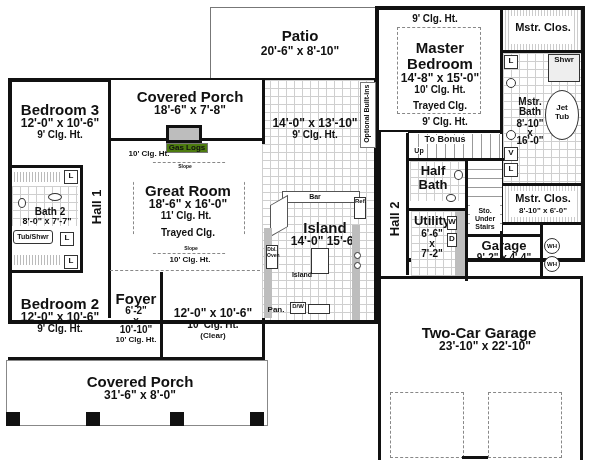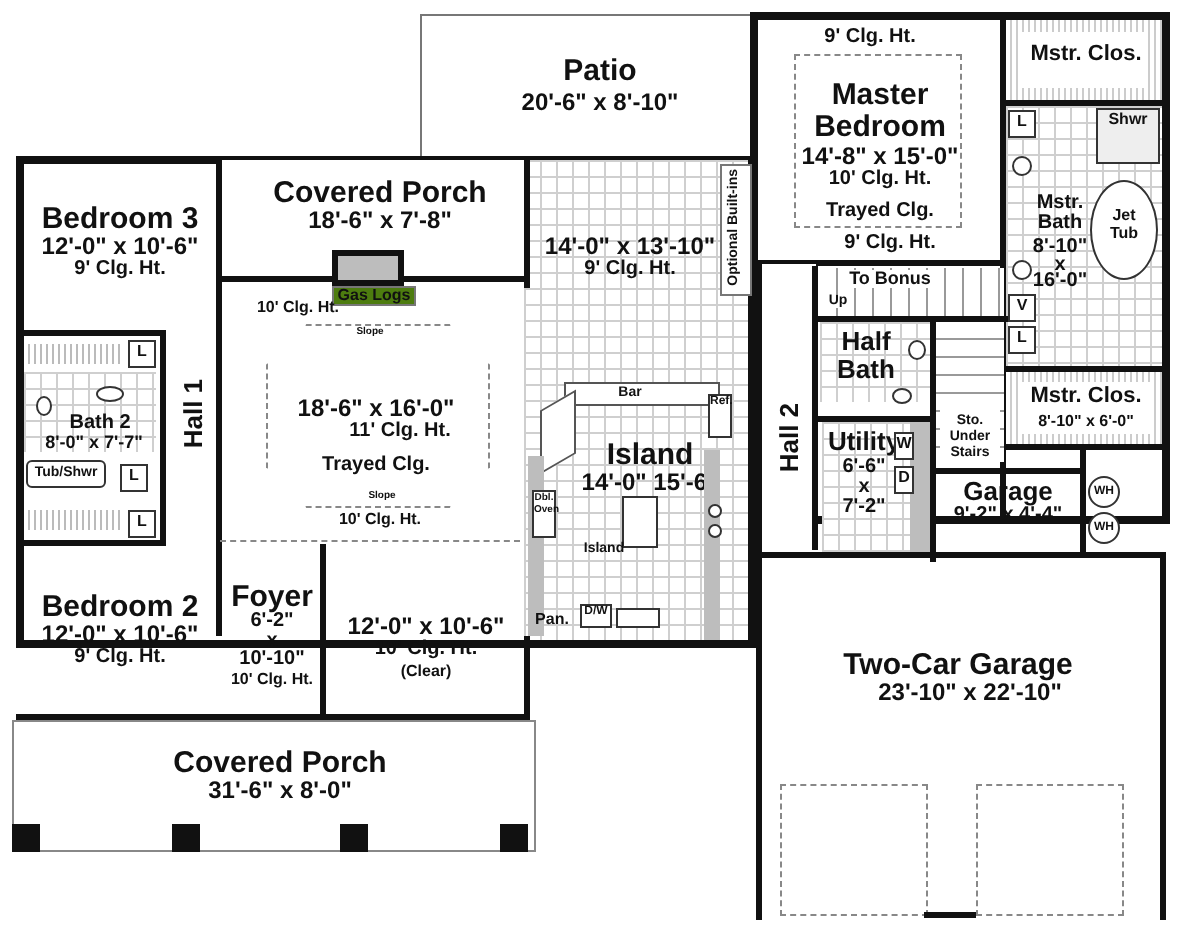--- a/index.html
+++ b/index.html
@@ -99,22 +99,23 @@
   <div class="fixture" style="left:60px;top:232px;width:14px;height:14px;"><span>L</span></div>
   <div class="abs" style="left:12px;top:255px;width:50px;height:10px;background:repeating-linear-gradient(90deg,#fff 0 2px,#bbb 2px 3px);"></div>
   <div class="fixture" style="left:64px;top:255px;width:14px;height:14px;"><span>L</span></div>
   <div class="wall" style="left:8px;top:270px;width:75px;height:3px;"></div>
   <div class="wall" style="left:80px;top:165px;width:3px;height:108px;"></div>
 
   <div class="lbl name-sm vert" style="left:72px;top:200px;width:50px;">Hall 1</div>
 
   <div class="abs" style="left:133px;top:162px;width:110px;height:90px;border:1px dashed #888;clip-path:polygon(18% 0,82% 0,100% 22%,100% 78%,82% 100%,18% 100%,0 78%,0 22%);"></div>
   <div class="lbl tiny" style="left:124px;top:150px;width:50px;font-size:8px;">10' Clg. Ht.</div>
+  <div class="lbl name" style="left:140px;top:183px;width:96px;">Great Room</div>
   <div class="lbl dim" style="left:140px;top:198px;width:96px;">18'-6" x 16'-0"</div>
-  <div class="lbl note" style="left:152px;top:211px;width:96px;">11' Clg. Ht.</div>
+  <div class="lbl note" style="left:138px;top:211px;width:96px;">11' Clg. Ht.</div>
   <div class="lbl note" style="left:140px;top:228px;width:96px;">Trayed Clg.</div>
   <div class="lbl tiny" style="left:160px;top:256px;width:60px;font-size:8px;">10' Clg. Ht.</div>
   <div class="lbl tiny" style="left:170px;top:164px;width:30px;font-size:5px;">Slope</div>
   <div class="lbl tiny" style="left:176px;top:246px;width:30px;font-size:5px;">Slope</div>
   <div class="wall" style="left:108px;top:272px;width:155px;height:3px;opacity:0.0;"></div>
   <div class="dash" style="left:110px;top:270px;width:150px;height:0;border-width:1px 0 0 0;"></div>
 
   <div class="abs grid" style="left:262px;top:80px;width:112px;height:240px;"></div>
   <div class="wall" style="left:262px;top:78px;width:3px;height:66px;"></div>
   <div class="lbl dim" style="left:265px;top:117px;width:100px;">14'-0" x 13'-10"</div>

